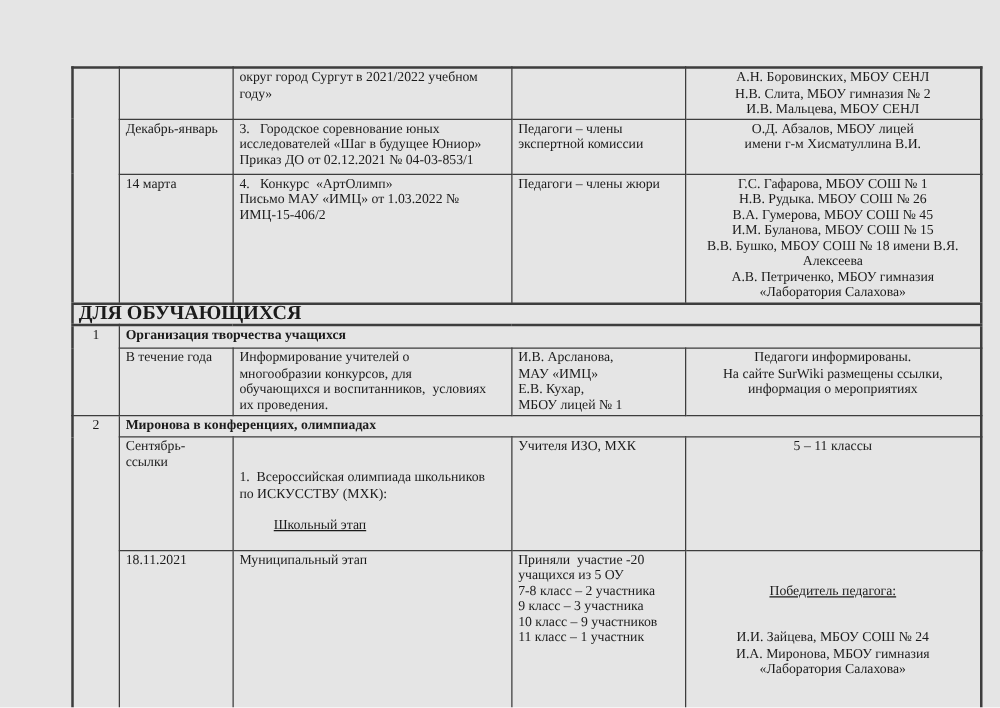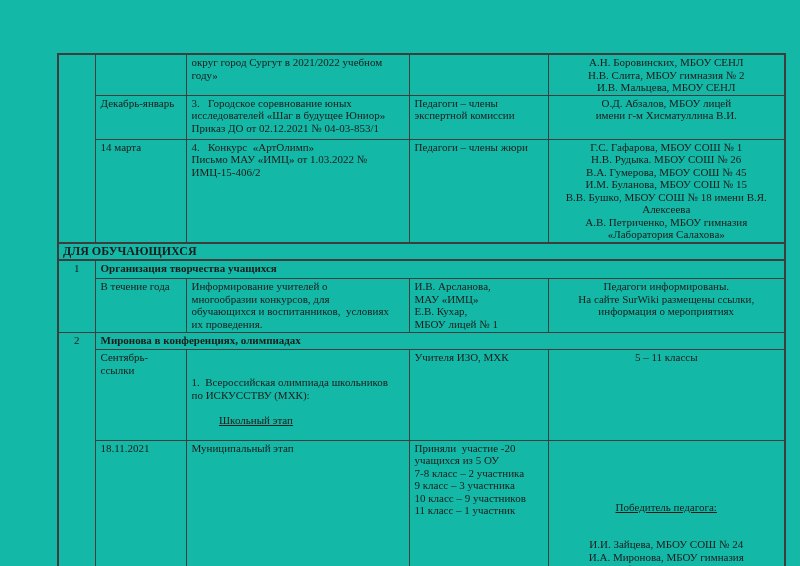--- a/index.html
+++ b/index.html
@@ -1,20 +1,20 @@
 <!DOCTYPE html>
 <html><head>
 <meta charset="utf-8">
 <style>
   html, body { margin: 0; padding: 0; background: #ffffff; }
   .page {
     position: relative;
     width: 800px;
     height: 566px;
-    background: #14b8a6;
+    background: #e5e5e5;
     font-family: "Liberation Serif", "DejaVu Serif", serif;
     color: #1b1b1b;
     overflow: hidden;
   }
   table.doc-table {
     position: absolute;
     left: 57px;
     top: 53px;
     width: 727px;
     border-collapse: collapse;
@@ -30,31 +30,31 @@
     white-space: pre-wrap;
     overflow: hidden;
   }
   td.c-num  { text-align: center; padding: 1px 1px; }
   td.c-date { text-align: left; padding: 1px 2px; }
   td.c-act  { text-align: left; }
   td.c-part { text-align: left; padding: 1px 2px; }
   td.c-res  { text-align: center; }
   tr.section-row td {
     font-weight: bold;
-    font-size: 12px;
+    font-size: 16px;
     border-top: 2px solid #3d3d3d;
     border-bottom: 2px solid #3d3d3d;
     padding: 1px 4px;
     white-space: nowrap;
   }
   tr.item-row td.item-title {
     font-weight: bold;
     white-space: nowrap;
   }
-  .u { text-decoration: underline; margin-top: 34px; }
+  .u { text-decoration: underline; }
   .block { display: block; }
 </style>
 </head>
 <body>
 
 <div class="page">
   <table class="doc-table">
     <colgroup>
       <col style="width:37px">
       <col style="width:91px">

